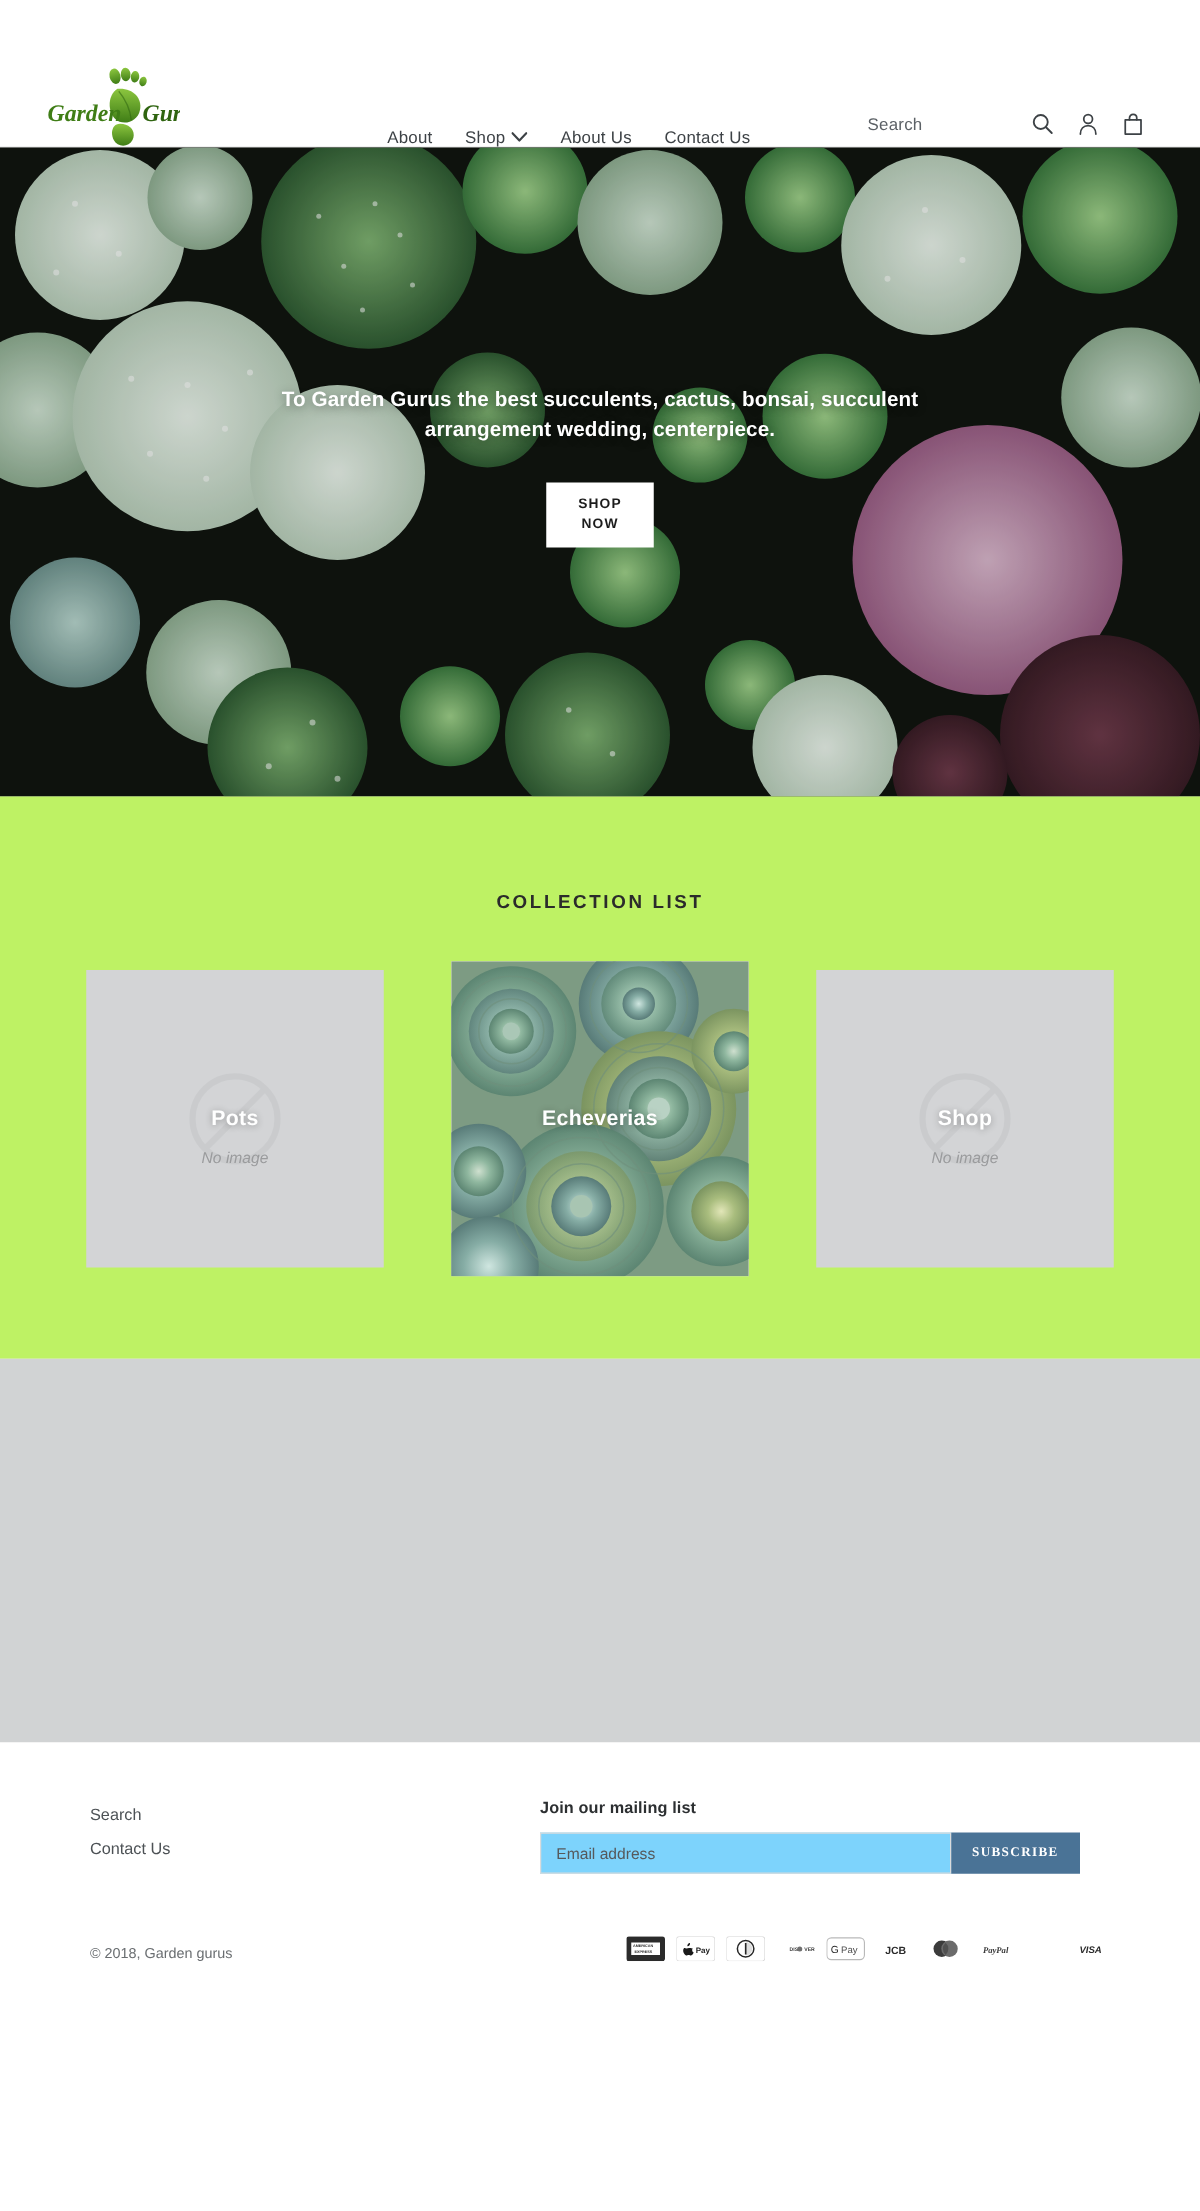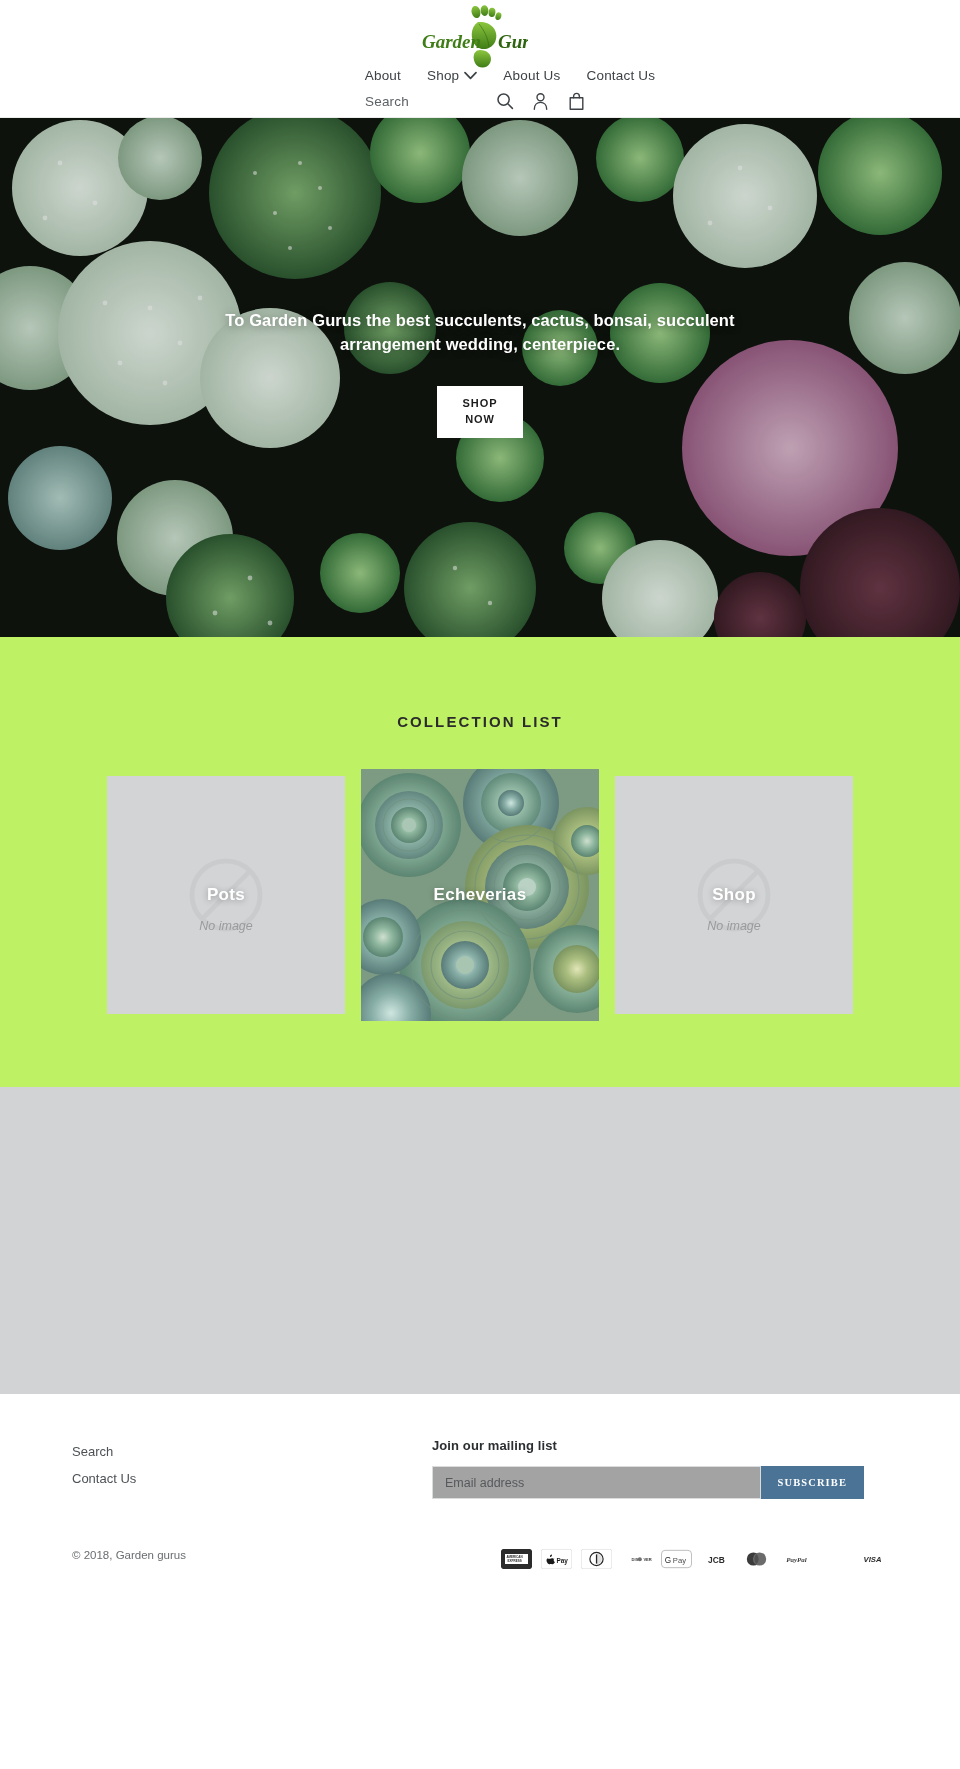--- a/index.html
+++ b/index.html
@@ -9,26 +9,25 @@
     font-family: "Liberation Sans", sans-serif;
     color: #3a3a3a;
     -webkit-font-smoothing: antialiased;
   }
   body { width: 960px; height: 1769px; overflow: hidden; position: relative; }
 
   
   .site-header {
     height: 118px;
     display: flex;
-    align-items: center;
+    align-items: flex-end;
     padding: 0 36px;
     background: #fff;
     border-bottom: 1px solid #ececec;
     position: relative;
-    flex-direction: column;
   }
   .logo-wrap { width: 120px; flex: 0 0 auto; display: flex; align-items: center; }
   .logo-svg { display: block; }
 
   .main-nav {
     flex: 1 1 auto;
     display: flex;
     align-items: center;
     justify-content: center;
     gap: 26px;
@@ -132,21 +131,21 @@
     font-size: 15px;
     font-weight: 700;
     letter-spacing: 2.1px;
     color: #2b2b2b;
     margin-bottom: 46px;
   }
   .coll-grid {
     display: flex;
     justify-content: center;
     align-items: flex-start;
-    gap: 16px;
+    gap: 54px;
     padding: 0 70px;
   }
   .coll-card {
     position: relative;
     width: 238px;
     height: 238px;
     overflow: hidden;
     cursor: pointer;
     flex: 0 0 auto;
     background: #d3d4d6;
@@ -215,21 +214,21 @@
     font-weight: 700;
     color: #2c2f31;
     margin-bottom: 13px;
     letter-spacing: .1px;
   }
   .newsletter-form { display: flex; align-items: stretch; }
   .email-input {
     flex: 1 1 auto;
     height: 33px;
     border: 1px solid #d9dbdc;
-    background: #a3a3a3;
+    background: #7dd3fc;
     padding: 0 12px;
     font-size: 12.5px;
     color: #3b3f42;
     font-family: "Liberation Sans", sans-serif;
     outline: none;
   }
   .email-input::placeholder { color: #56595c; }
   .subscribe-btn {
     flex: 0 0 auto;
     height: 33px;
@@ -239,21 +238,21 @@
     border: none;
     font-size: 10.5px;
     font-weight: 700;
     letter-spacing: 1.1px;
     cursor: pointer;
     font-family: Liberation Serif, serif;
   }
 
   .footer-bottom {
     display: flex;
-    align-items: flex-start;
+    align-items: flex-end;
     padding: 14px 0 26px;
   }
   .copyright {
     font-size: 11.5px;
     color: #6a6e71;
     flex: 0 0 auto;
     width: 380px;
   }
   .payments {
     flex: 1 1 auto;

